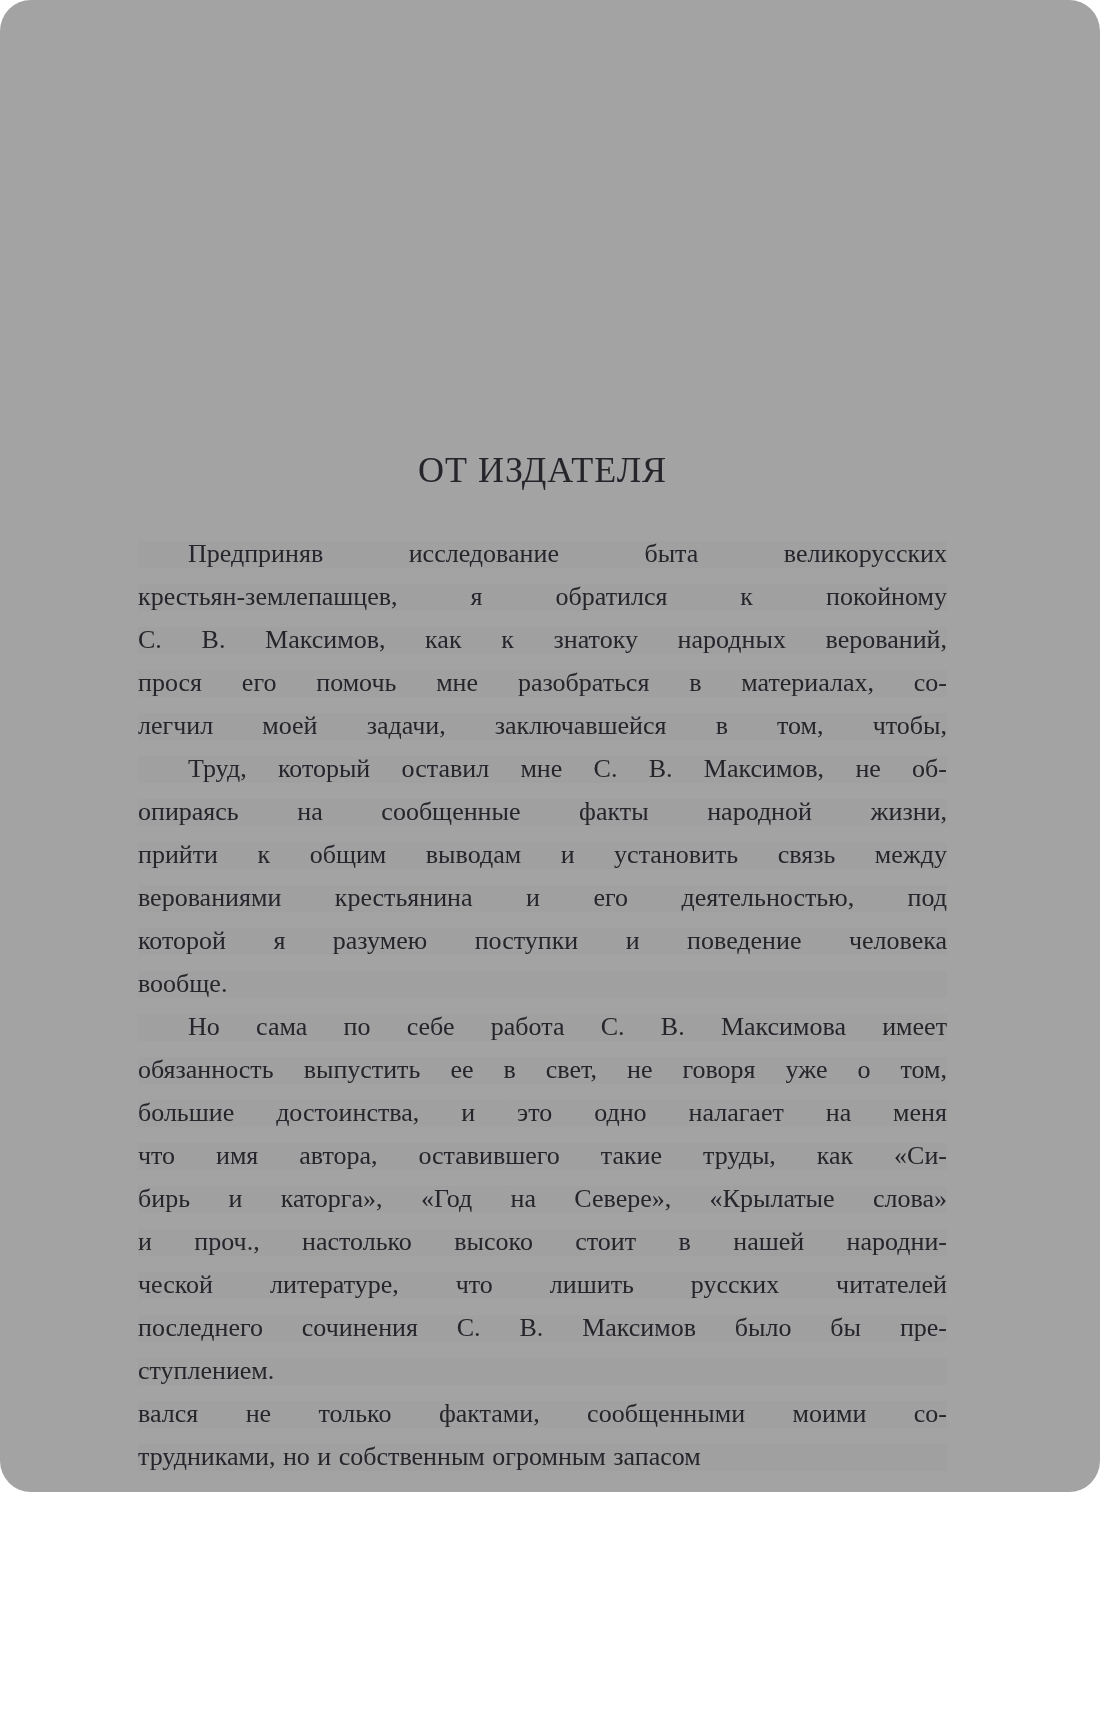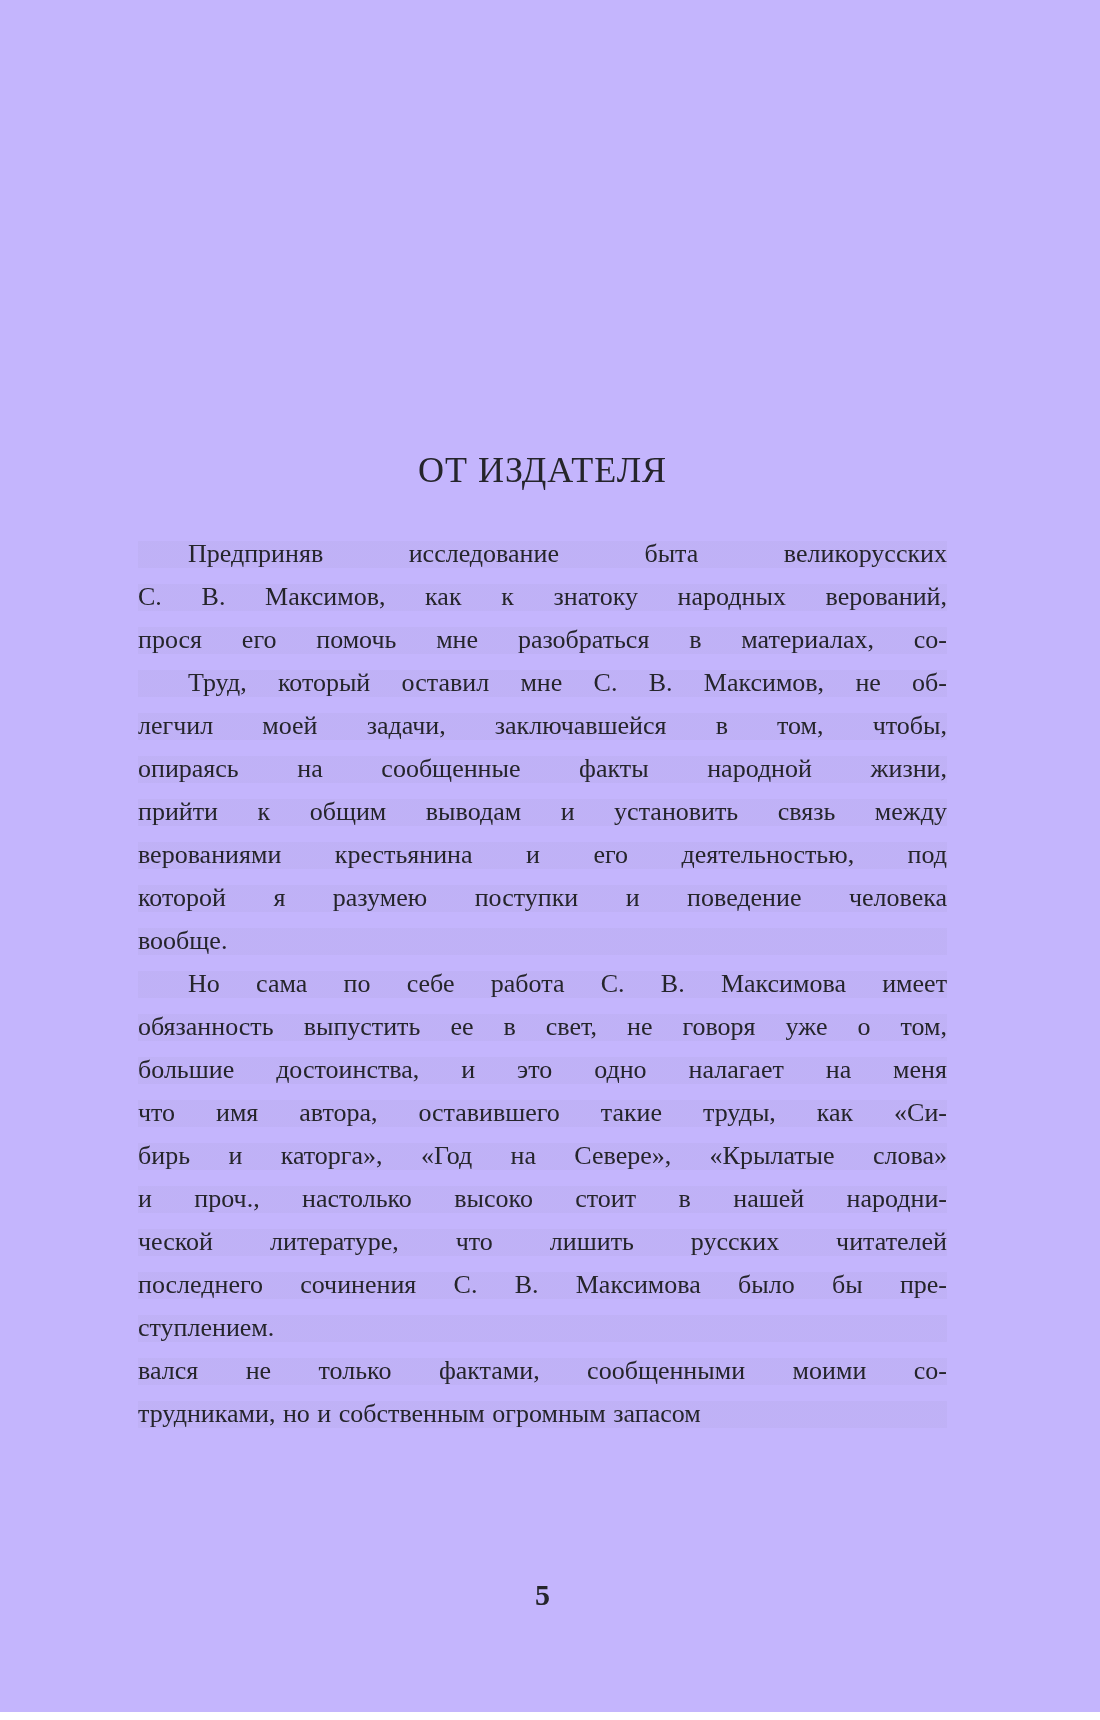--- a/index.html
+++ b/index.html
@@ -3,25 +3,26 @@
 <meta charset="utf-8">
 <style>
   html, body {
     margin: 0;
     padding: 0;
     background: #ffffff;
   }
   .page {
     position: relative;
     width: 1100px;
-    height: 1712px;
-    background: #c4b5fd;
+    height: 1492px;
+    background: #a3a3a3;
     overflow: hidden;
     font-family: "Liberation Serif", "DejaVu Serif", serif;
     color: #25252b;
+    border-radius: 31px;
   }
   .content {
     position: absolute;
     left: 138px;
     top: 448px;
     width: 809px;
   }
   .title {
     text-align: center;
     font-size: 36px;
@@ -69,39 +70,40 @@
 </head>
 <body>
 
 <div class="page">
   <div class="content">
     <h1 class="title">ОТ ИЗДАТЕЛЯ</h1>
 
     <div class="body-text">
 
       <div class="line first">Предприняв исследование быта великорусских</div>
+      <div class="line">крестьян-землепашцев, я обратился к покойному</div>
       <div class="line">С. В. Максимов, как к знатоку народных верований,</div>
       <div class="line">прося его помочь мне разобраться в материалах, со-</div>
 
+      <div class="line">легчил моей задачи, заключавшейся в том, чтобы,</div>
       <div class="line first">Труд, который оставил мне С. В. Максимов, не об-</div>
-      <div class="line">легчил моей задачи, заключавшейся в том, чтобы,</div>
       <div class="line">опираясь на сообщенные факты народной жизни,</div>
       <div class="line">прийти к общим выводам и установить связь между</div>
       <div class="line">верованиями крестьянина и его деятельностью, под</div>
       <div class="line">которой я разумею поступки и поведение человека</div>
       <div class="line last">вообще.</div>
 
       <div class="line first">Но сама по себе работа С. В. Максимова имеет</div>
       <div class="line">обязанность выпустить ее в свет, не говоря уже о том,</div>
       <div class="line">большие достоинства, и это одно налагает на меня</div>
       <div class="line">что имя автора, оставившего такие труды, как «Си-</div>
       <div class="line">бирь и каторга», «Год на Севере», «Крылатые слова»</div>
       <div class="line">и проч., настолько высоко стоит в нашей народни-</div>
       <div class="line">ческой литературе, что лишить русских читателей</div>
-      <div class="line">последнего сочинения С. В. Максимова было бы пре-</div>
+      <div class="line">последнего сочинения С. В. Максимов было бы пре-</div>
       <div class="line last">ступлением.</div>
 
       <div class="line">вался не только фактами, сообщенными моими со-</div>
       <div class="line last">трудниками, но и собственным огромным запасом</div>
     </div>
   </div>
 
   <div class="page-number">5</div>
 </div>
 

